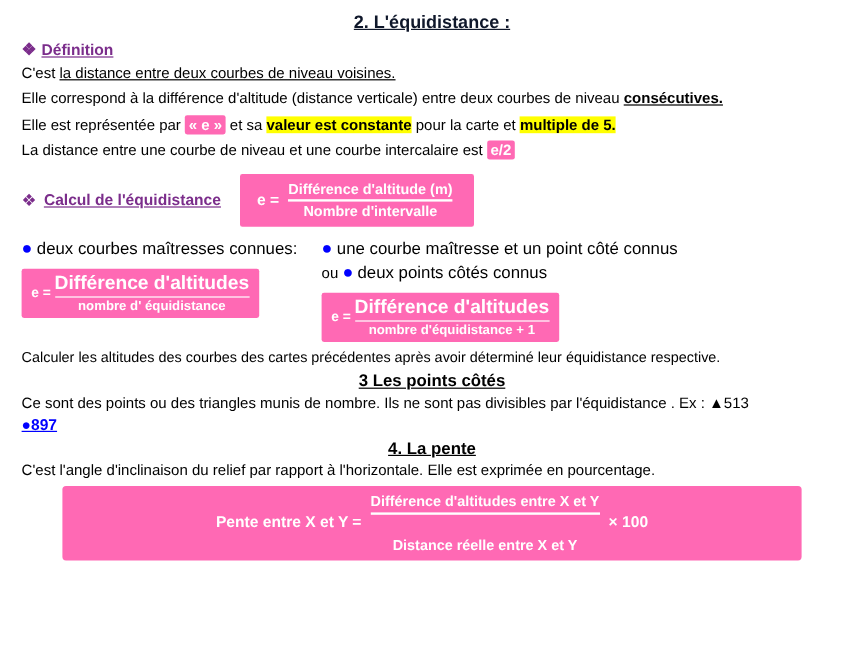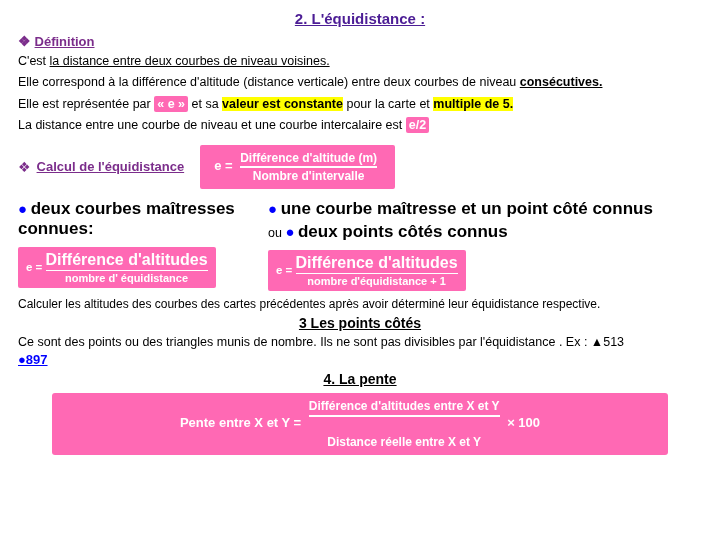--- a/index.html
+++ b/index.html
@@ -15,21 +15,21 @@
     }
     .page {
       padding: 10px 18px;
     }
     .title {
       text-align: center;
       font-weight: bold;
       font-size: 15px;
       text-decoration: underline;
       margin-bottom: 6px;
-      color: #4c1d95;
+      color: #0f172a;
     }
     .section-header {
       color: #7B2D8B;
       font-weight: bold;
       display: flex;
       align-items: center;
       gap: 4px;
       margin-bottom: 3px;
     }
     .diamond {
@@ -93,22 +93,22 @@
     }
     .calc-col-left {
       flex: 0 0 240px;
     }
     .bullet-blue {
       color: #0000FF;
       font-weight: bold;
       font-size: 15px;
     }
     .bullet-label {
-      font-size: 17px;
-      font-weight: bold;
+      font-size: 14px;
+      font-weight: normal;
     }
     .formula-small {
       background: #FF69B4;
       color: white;
       font-weight: bold;
       font-size: 11.5px;
       padding: 4px 8px;
       display: inline-block;
       margin-top: 4px;
       border-radius: 2px;
@@ -262,20 +262,21 @@
     </div>
   </div>
 
   <div class="calcul-text">Calculer les altitudes des courbes des cartes précédentes après avoir déterminé leur équidistance respective.</div>
 
   <div class="section-title">3 Les points côtés</div>
   <div class="points-cotes-text">Ce sont des points ou des triangles munis de nombre. Ils ne sont pas divisibles par l'équidistance . Ex : ▲513</div>
   <div class="bullet-897" style="color:#0000FF; font-weight:bold;">●897</div>
 
   <div class="section-title">4. La pente</div>
+  <div class="points-cotes-text">C'est l'angle d'inclinaison du relief par rapport à l'horizontale. Elle est exprimée en pourcentage.</div>
 
   <div class="pente-formula-box">
     <span>Pente entre X et Y =</span>
     <span class="frac">
       <span class="num">Différence d'altitudes entre X et Y</span>
       <span class="den">Distance réelle entre X et Y</span>
     </span>
     <span>× 100</span>
   </div>
 

